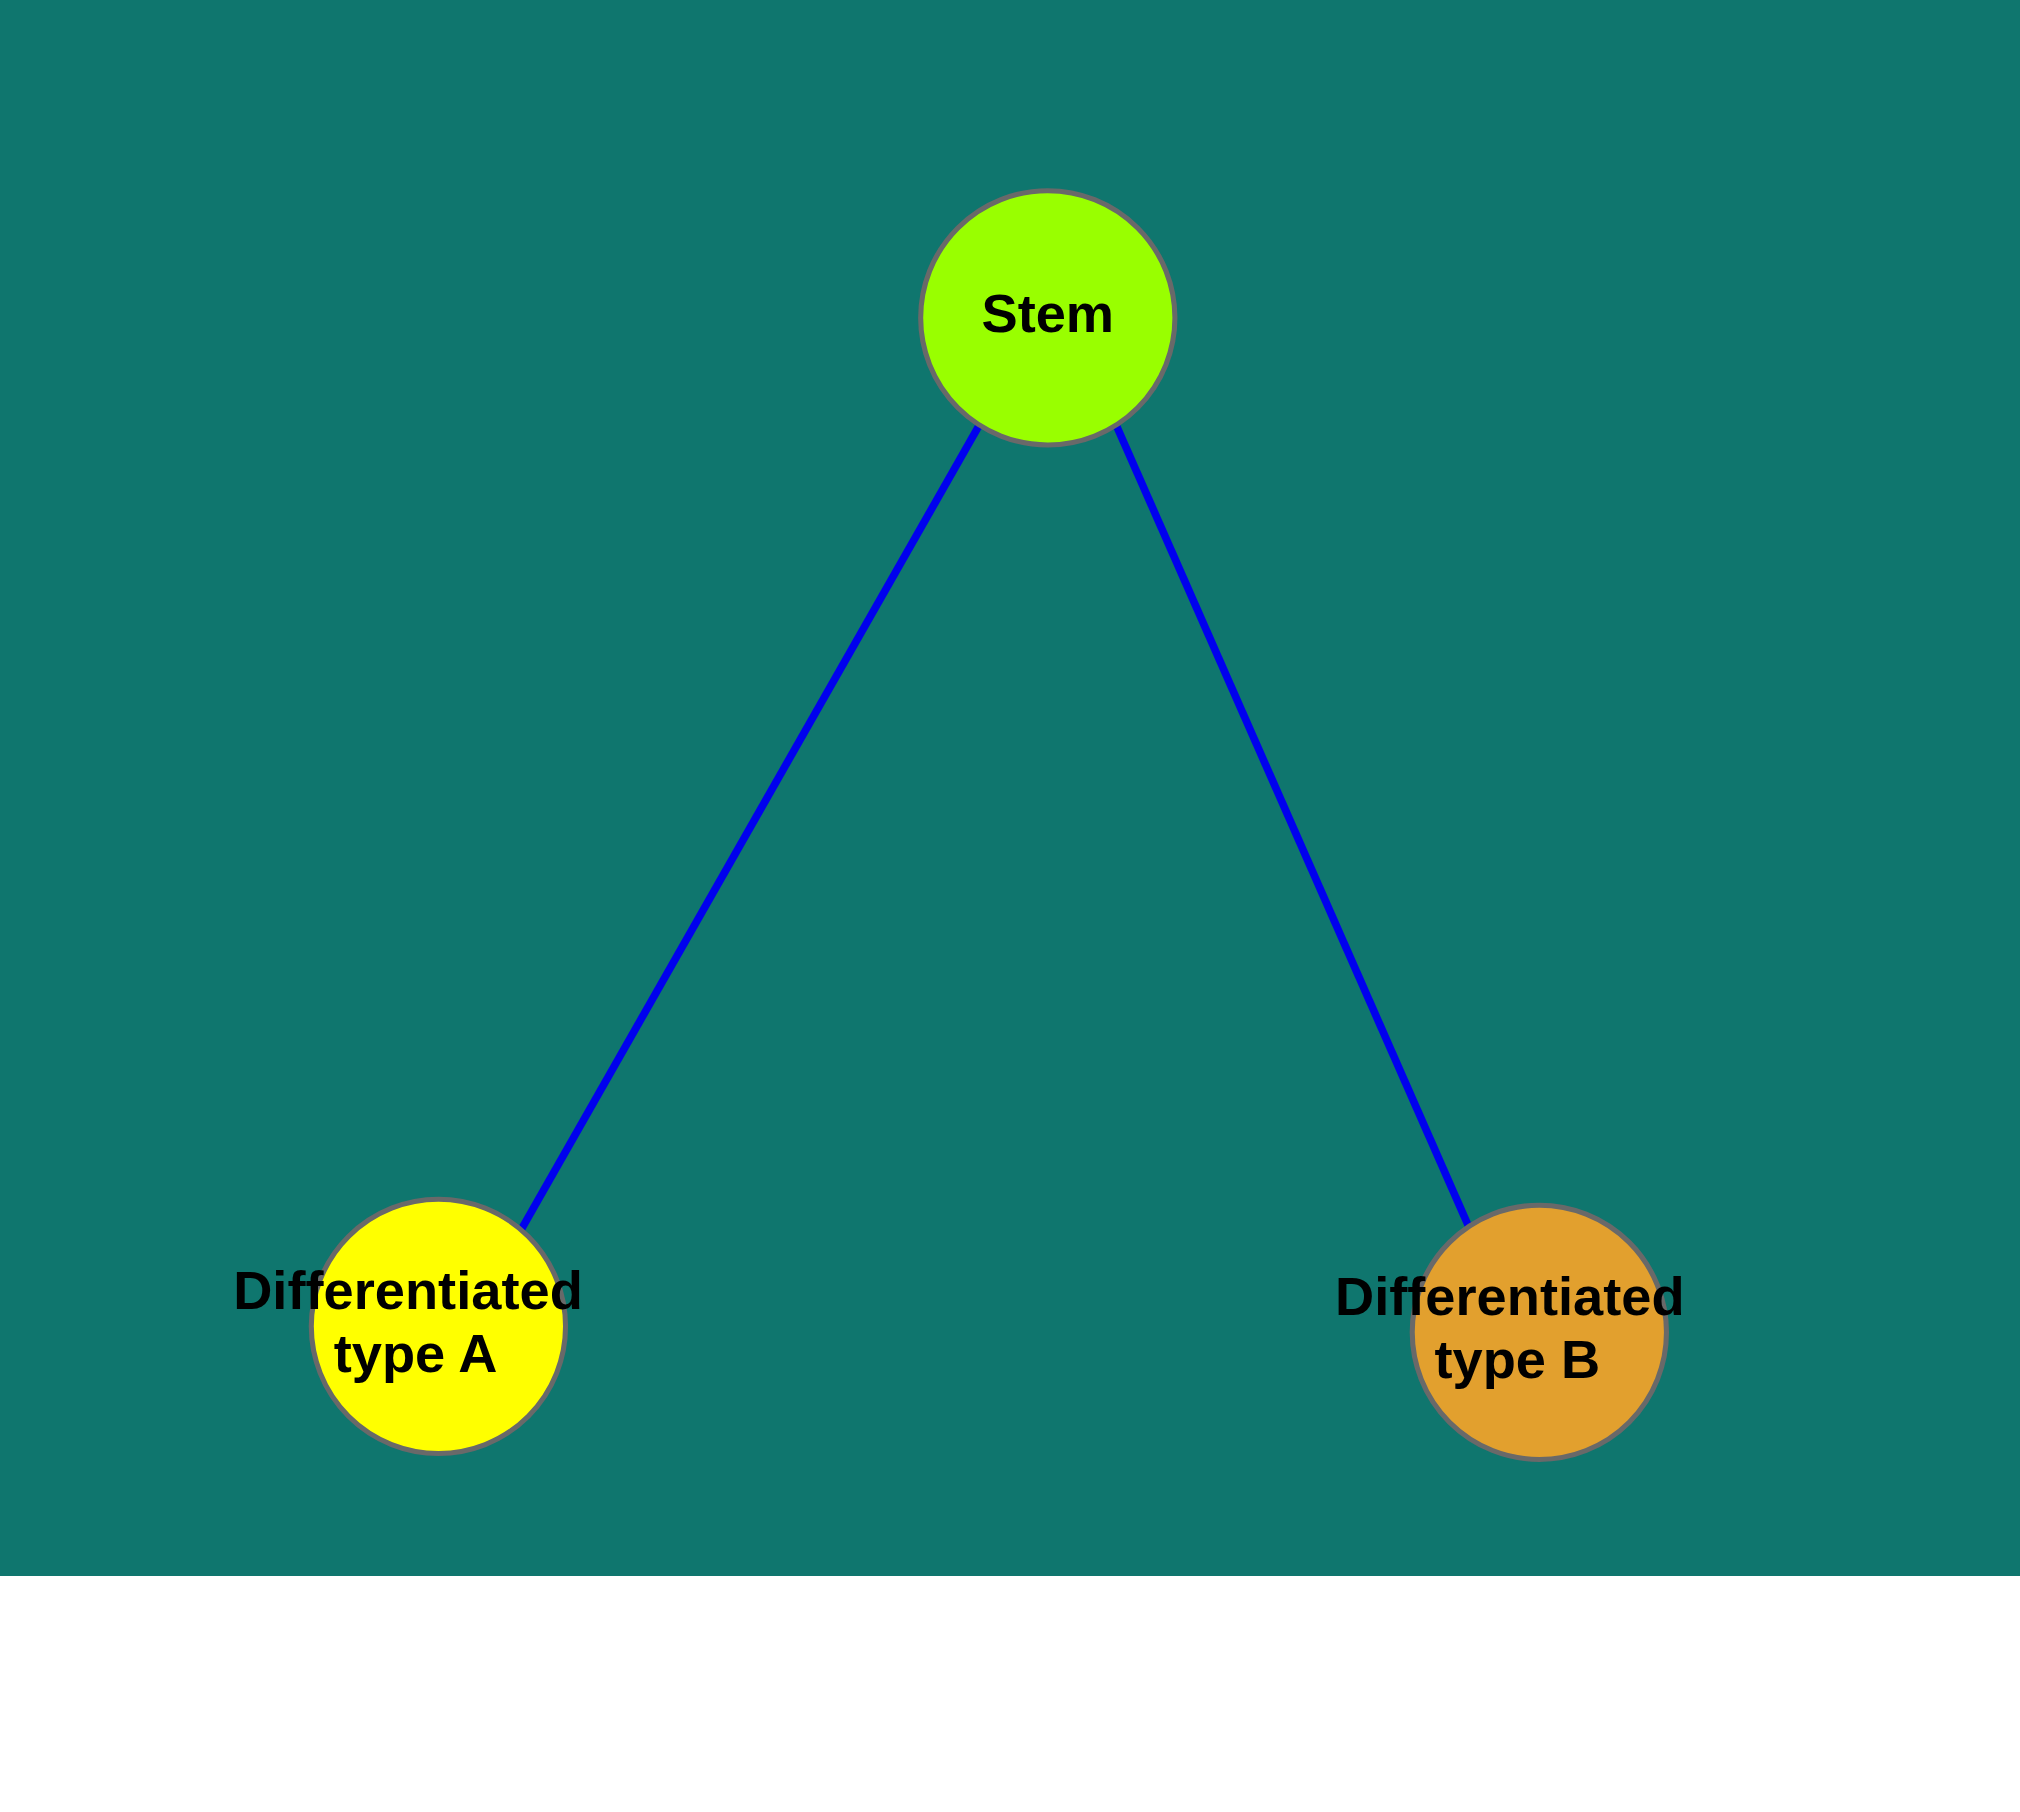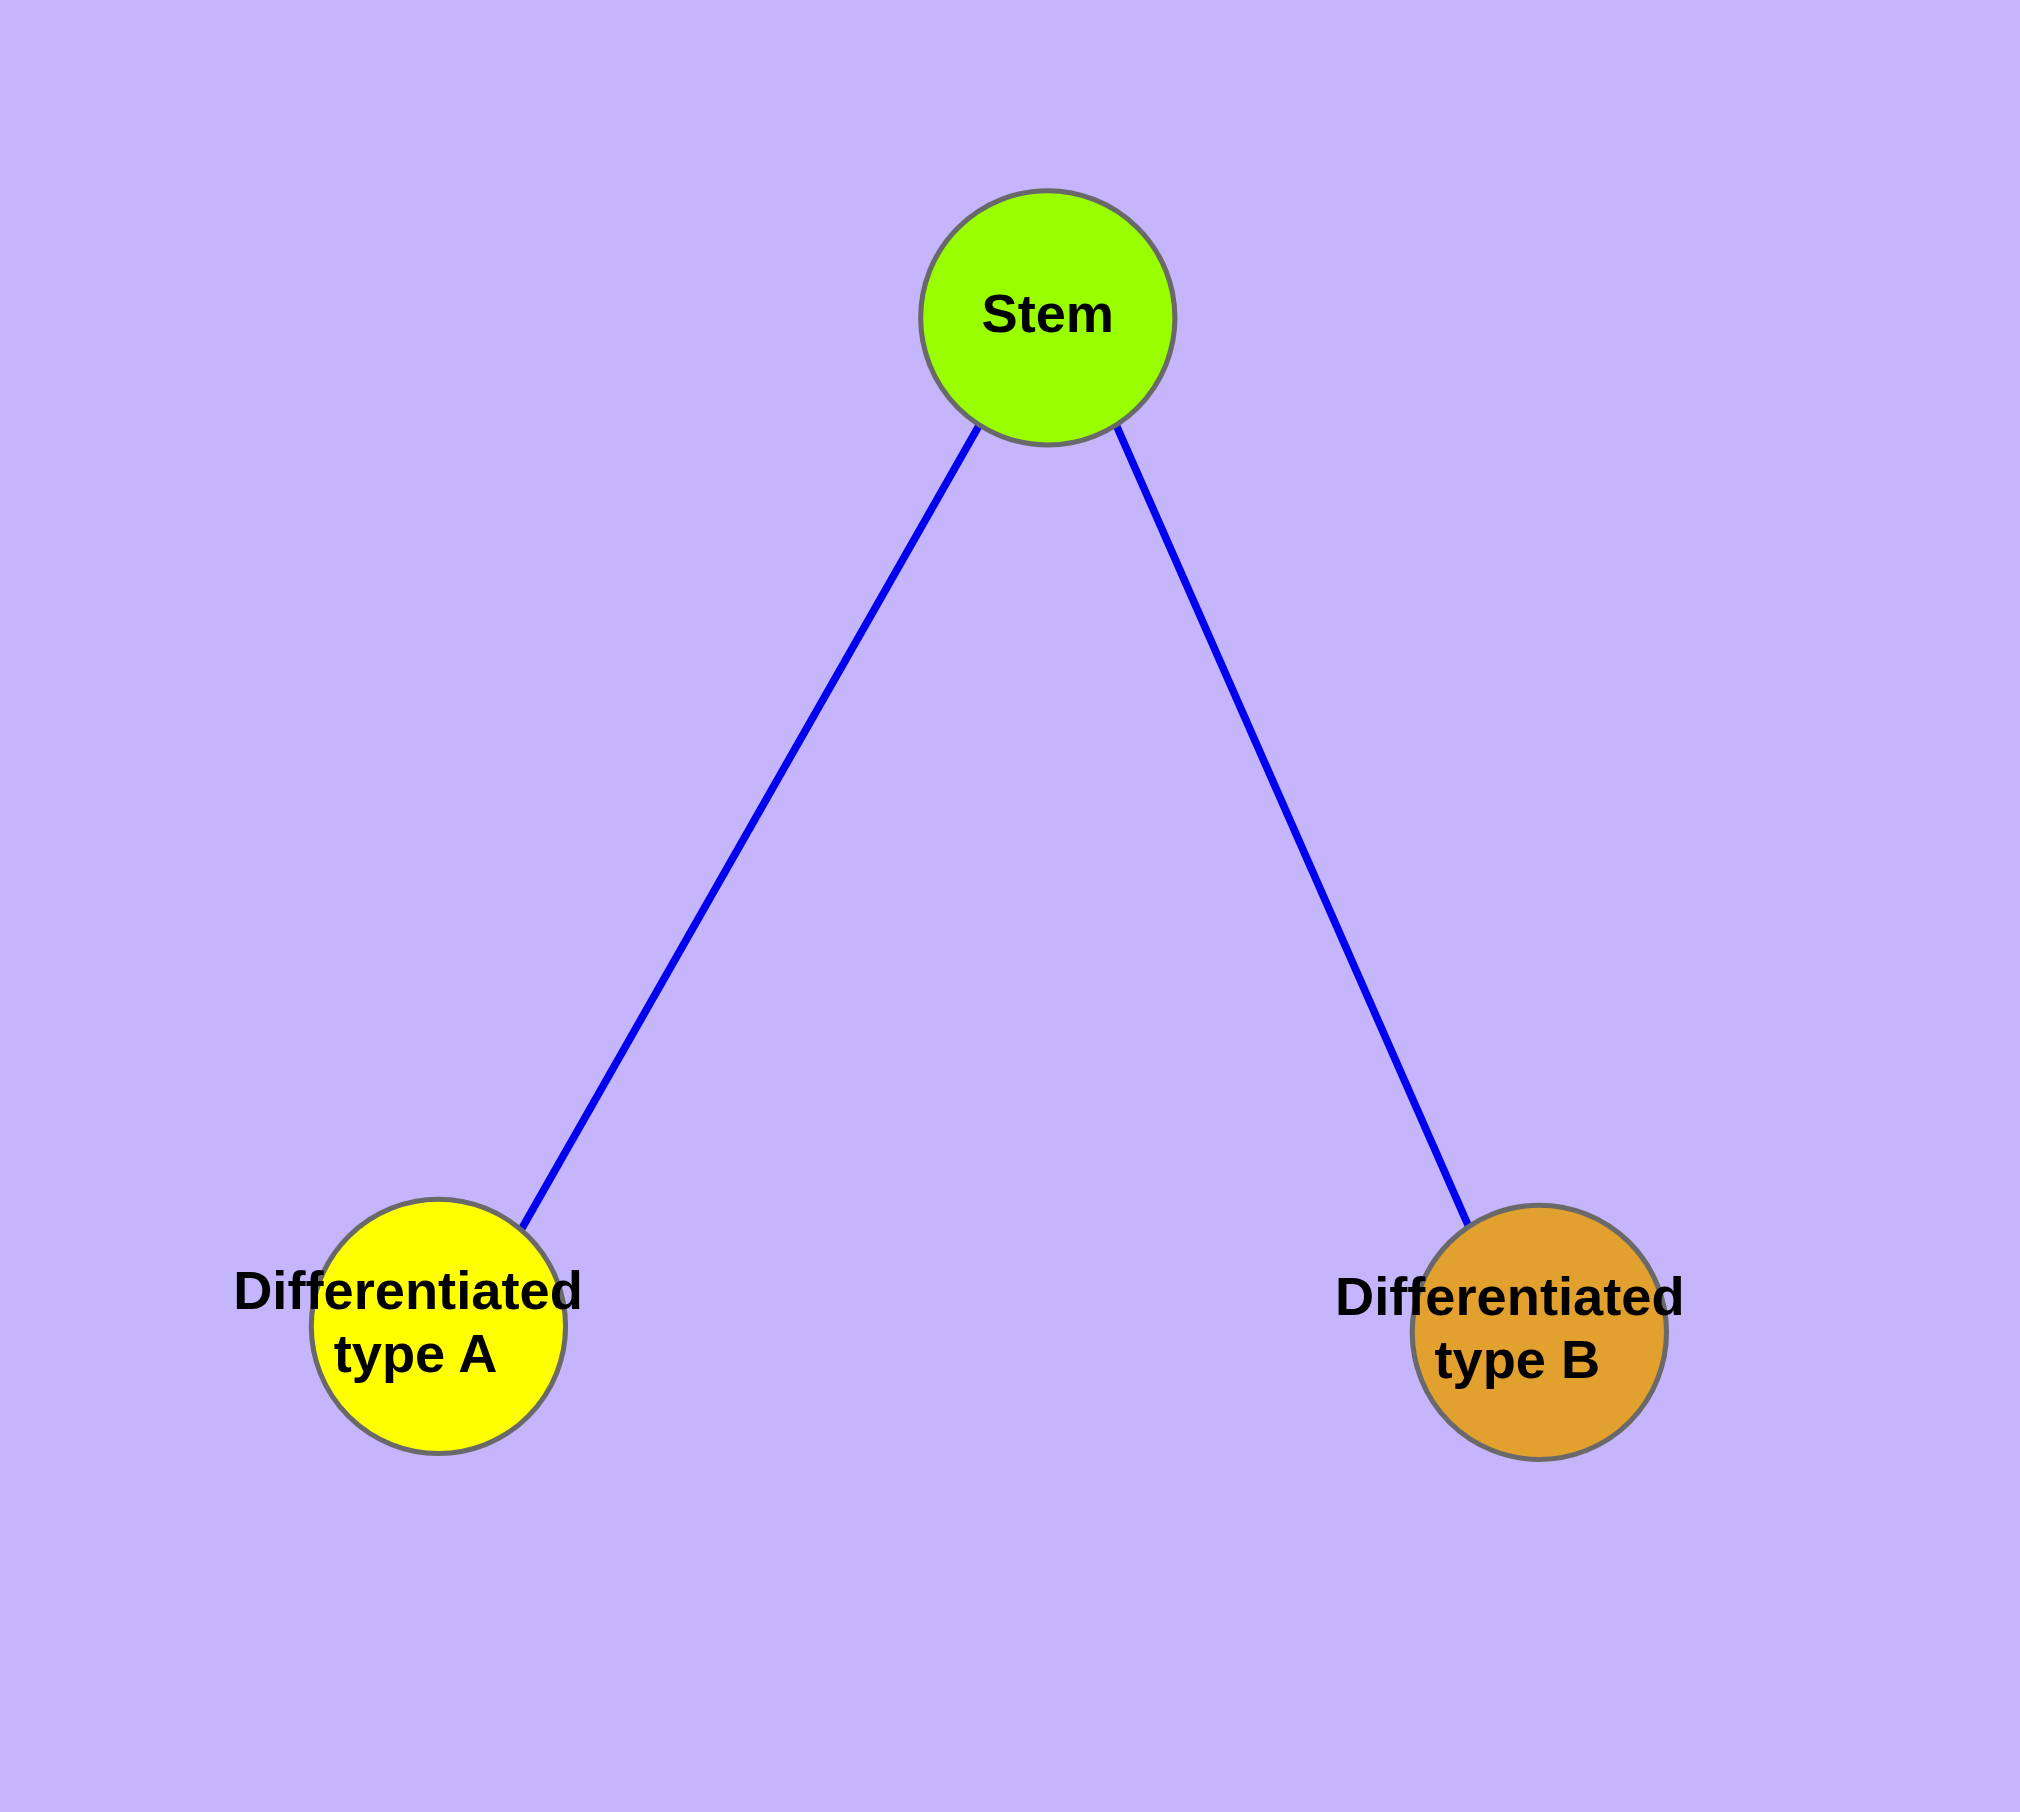--- a/index.html
+++ b/index.html
@@ -43,21 +43,21 @@
     text-anchor: middle;
     dominant-baseline: middle;
   }
   .node-label tspan {
     font-family: "Liberation Sans", sans-serif;
   }
 </style>
 </head>
 <body>
 
-<div id="canvas" style="width: 2021px; height: 1812px; background: #c4b5fd;">
+<div id="canvas" style="width: 2021px; height: 1576px; background: #0f766e;">
 
   <svg id="graph-svg" viewBox="0 0 2384 2138" style="width: 2021px; height: 1812px;">
 
     <g>
       <line class="edge-line" x1="1155" y1="502" x2="614" y2="1452" stroke="#0000ee"></line>
       <line class="edge-line" x1="1316" y1="500" x2="1733" y2="1448" stroke="#0000ee"></line>
     </g>
 
     <g>
 

